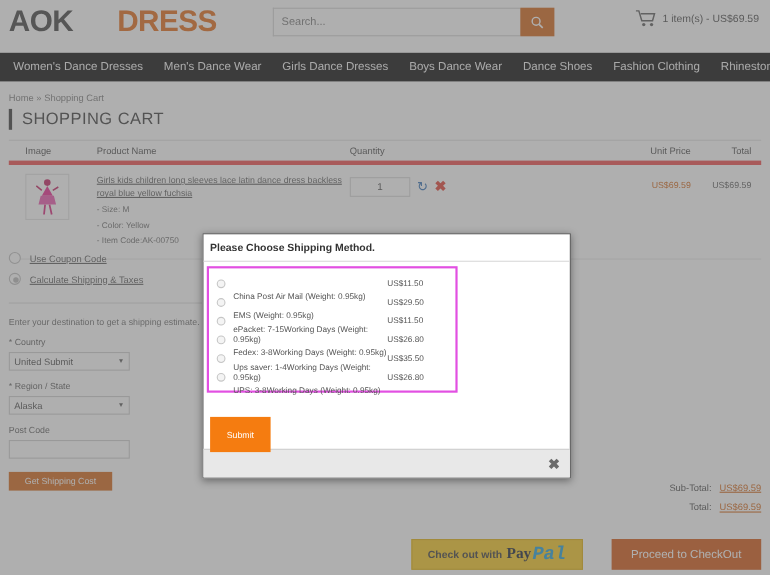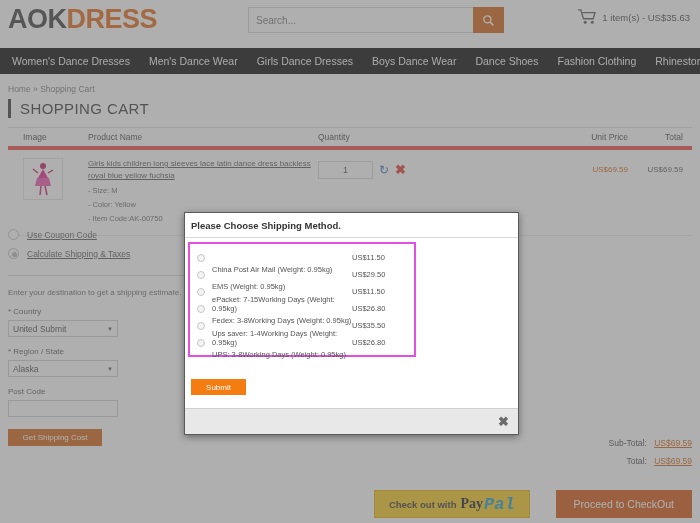--- a/index.html
+++ b/index.html
@@ -12,21 +12,21 @@
 
   
   .site { position: absolute; inset: 0; background: #fff; }
 
   .topbar { height: 48px; position: relative; background: #fff; }
   .logo {
     position: absolute; left: 8px; top: 4px;
     font-size: 27px; font-weight: bold; letter-spacing: -0.5px;
   }
   .logo .a { color: #3a3a3a; }
-  .logo .b { color: #e2650f; }
+  .logo .b { color: #e2650f; margin-left: 40px; }
 
   .searchwrap {
     position: absolute; left: 248px; top: 7px;
     width: 256px; height: 26px; display: flex;
   }
   .searchwrap input {
     flex: 1; height: 26px; border: 1px solid #d4d4d4; border-right: none;
     padding: 0 7px; font-size: 10px; color: #999;
     font-family: "Liberation Sans", sans-serif; outline: none; background: #fff;
   }
@@ -165,21 +165,21 @@
     display: flex; align-items: center; height: 17px;
     font-size: 7.5px; color: #555; padding-left: 7px;
   }
   .ship-row .rad2 {
     width: 8px; height: 8px; border-radius: 50%; border: 1px solid #c6c6c6;
     background: #f4f4f4; flex: none; margin-right: 7px;
   }
   .ship-row .nm { flex: 1; margin-top: 24px; }
   .ship-row .pr { width: 62px; }
   .btn-submit {
-    position: absolute; left: 6px; top: 141px; width: 55px; height: 16px;
+    position: absolute; left: 6px; top: 141px; width: 55px; height: 32px;
     background: #f57c10; color: #fff; border: none; font-size: 8px;
     cursor: pointer; font-family: "Liberation Sans", sans-serif;
   }
   .modal-foot {
     height: 26px; background: #e8e8e8; border-top: 1px solid #d0d0d0;
     display: flex; align-items: center; justify-content: flex-end; padding-right: 9px;
   }
   .close-x { color: #6b6b6b; font-size: 13px; font-weight: bold; cursor: pointer; line-height: 1; }
 </style>
 </head>
@@ -203,21 +203,21 @@
           </svg>
         </button>
       </div>
 
       <div class="cart">
         <svg width="20" height="16" viewBox="0 0 22 18">
           <path d="M1 1h3l3 10h11l2-7H6" fill="none" stroke="#555" stroke-width="1.5"></path>
           <circle cx="9" cy="15" r="1.7" fill="#555"></circle>
           <circle cx="17" cy="15" r="1.7" fill="#555"></circle>
         </svg>
-        <span>1 item(s) - US$35.63</span>
+        <span>1 item(s) - US$69.59</span>
       </div>
     </div>
 
     <div class="nav">
       <a href="#">Women's Dance Dresses</a>
       <a href="#">Men's Dance Wear</a>
       <a href="#">Girls Dance Dresses</a>
       <a href="#">Boys Dance Wear</a>
       <a href="#">Dance Shoes</a>
       <a href="#">Fashion Clothing</a>

